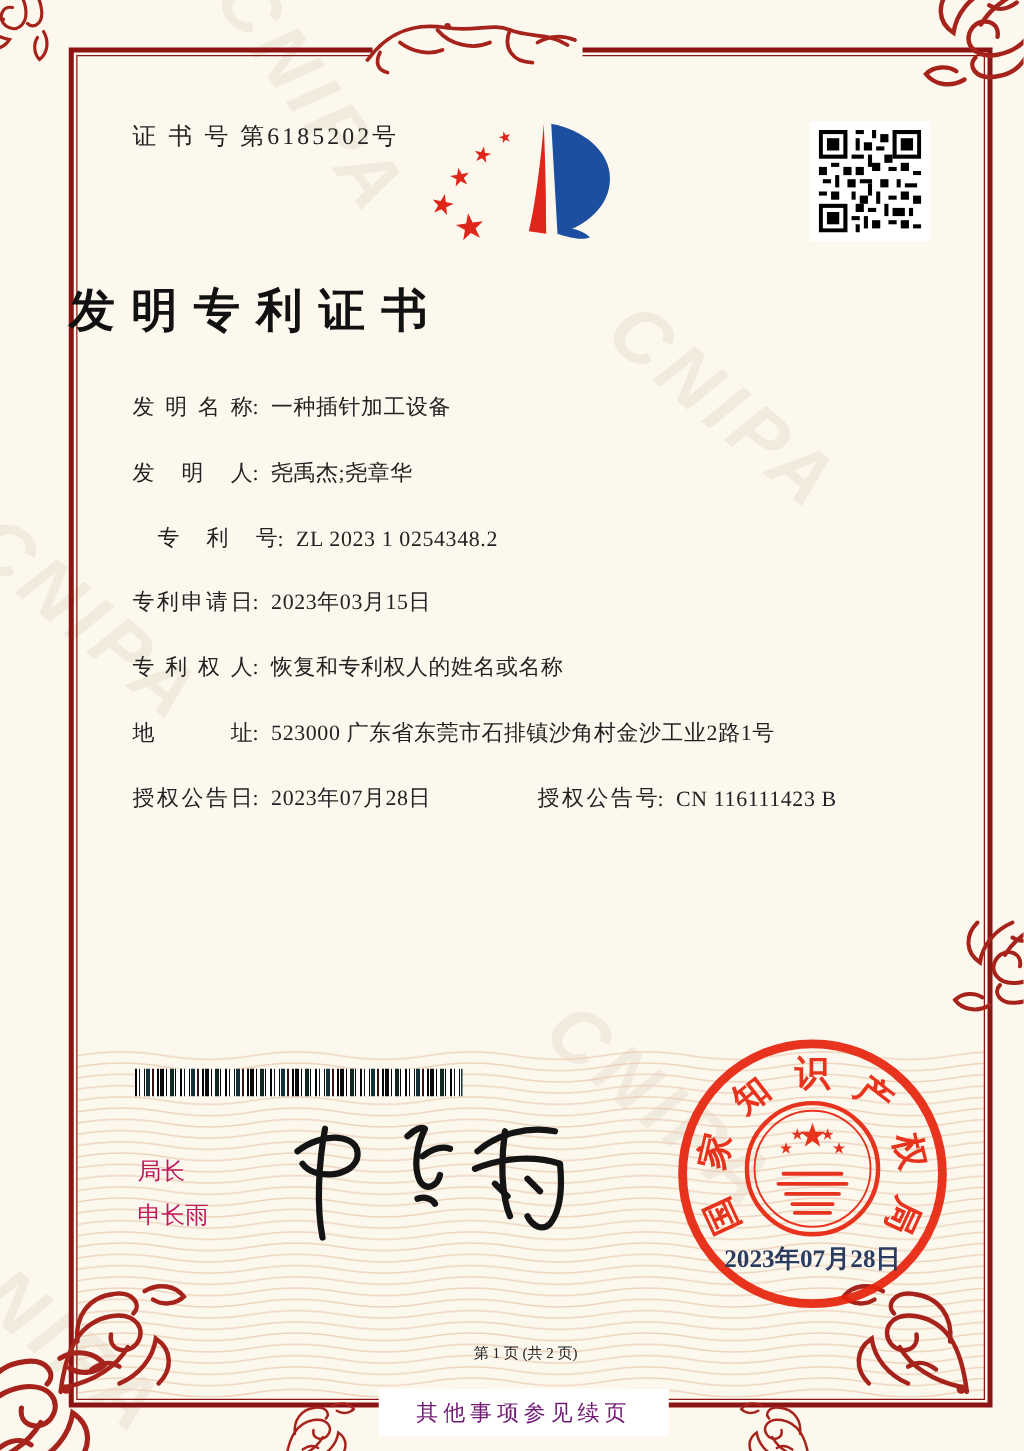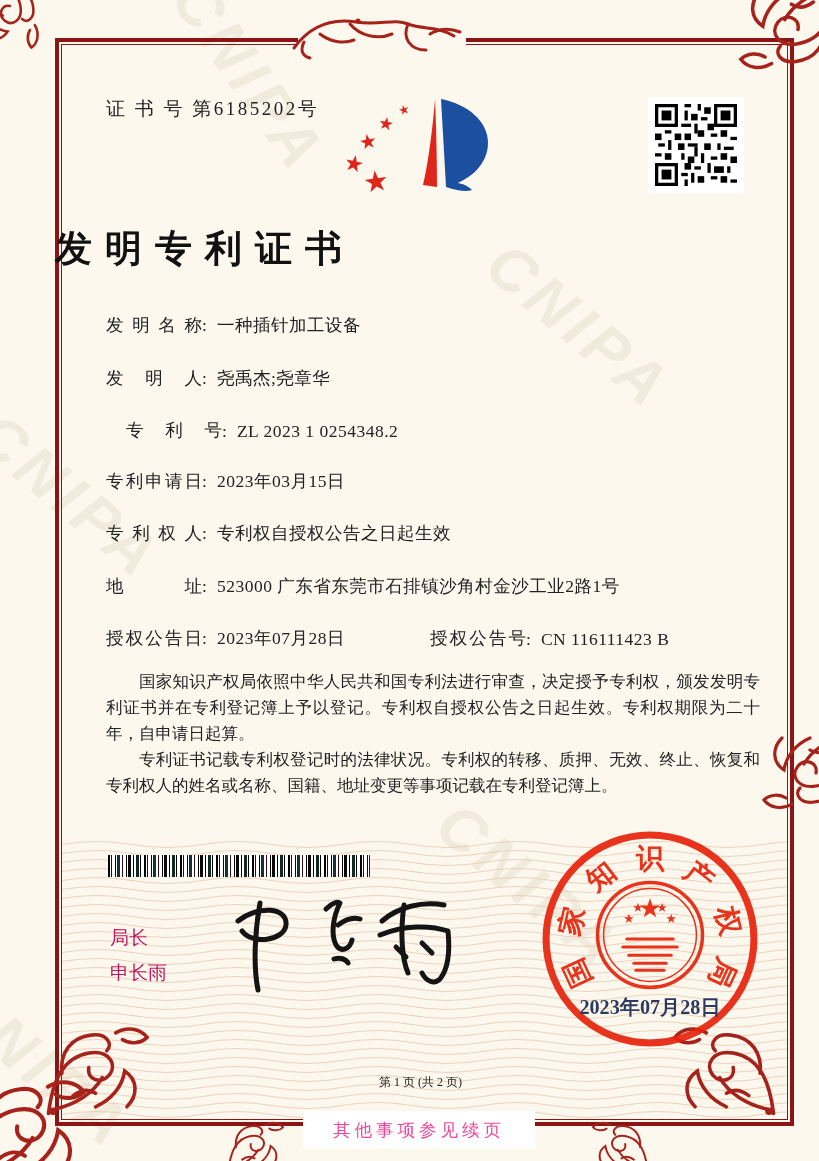--- a/index.html
+++ b/index.html
@@ -40,21 +40,21 @@
       #050505 32px 33px,#fff 33px 36px);}
   
   .sig-titles{position:absolute;left:110px;top:920px;z-index:5;font-family:"Liberation Sans","DejaVu Sans",sans-serif;
               font-size:19px;font-weight:500;line-height:35px;color:#be185d;}
   .sig-hand{position:absolute;left:222px;top:885px;z-index:5;}
   
   .seal{position:absolute;left:538px;top:826px;z-index:6;}
   
   .page-info{position:absolute;left:55px;top:1074px;width:731px;text-align:center;font-size:12px;z-index:5;}
   .cont-box{position:absolute;left:303px;top:1111px;width:232px;height:38px;background:#FFFFFF;z-index:7;
-            display:flex;align-items:center;justify-content:center;font-size:17.5px;letter-spacing:4px;color:#ec4899;}
+            display:flex;align-items:center;justify-content:center;font-size:17.5px;letter-spacing:4px;color:#701a75;}
 </style>
 </head>
 <body>
 
 <div class="page">
 
   <svg width="0" height="0" style="position:absolute" aria-hidden="true">
     <defs>
       <path id="st" d="M0,-10 L2.29,-3.15 L9.51,-3.09 L3.71,1.21 L5.88,8.09 L0,3.9 L-5.88,8.09 L-3.71,1.21 L-9.51,-3.09 L-2.29,-3.15 Z"></path>
       <symbol id="flo" viewBox="0 0 100 100">
@@ -210,39 +210,35 @@
     <div class="frow" style="top:53px;">
       <span class="flab">发明人</span><span class="fcolon">:</span><span class="fval">尧禹杰;尧章华</span>
     </div>
     <div class="frow" style="top:105px;margin-left:20px;">
       <span class="flab">专利号</span><span class="fcolon">:</span><span class="fval">ZL 2023 1 0254348.2</span>
     </div>
     <div class="frow" style="top:156px;">
       <span class="flab">专利申请日</span><span class="fcolon">:</span><span class="fval">2023年03月15日</span>
     </div>
     <div class="frow" style="top:208px;">
-      <span class="flab">专利权人</span><span class="fcolon">:</span><span class="fval">专利权自授权公告之日起生效</span>
+      <span class="flab">专利权人</span><span class="fcolon">:</span><span class="fval">恢复和专利权人的姓名或名称</span>
     </div>
     <div class="frow" style="top:261px;">
       <span class="flab">地址</span><span class="fcolon">:</span><span class="fval">523000 广东省东莞市石排镇沙角村金沙工业2路1号</span>
     </div>
     <div class="frow" style="top:313px;width:660px;">
       <span>
         <span class="flab">授权公告日</span><span class="fcolon">:</span><span class="fval">2023年07月28日</span>
       </span>
       <span class="fgrp2">
         <span class="flab">授权公告号</span><span class="fcolon">:</span><span class="fval">CN 116111423 B</span>
       </span>
     </div>
   </div>
 
-  <div class="paras">
-    <p>国家知识产权局依照中华人民共和国专利法进行审查，决定授予专利权，颁发发明专利证书并在专利登记簿上予以登记。专利权自授权公告之日起生效。专利权期限为二十年，自申请日起算。</p>
-    <p>专利证书记载专利权登记时的法律状况。专利权的转移、质押、无效、终止、恢复和专利权人的姓名或名称、国籍、地址变更等事项记载在专利登记簿上。</p>
-  </div>
 
   <div class="barcode"></div>
 
   <div class="sig-titles">
     <div>局长</div>
     <div>申长雨</div>
   </div>
   <svg class="sig-hand" width="235" height="118" viewBox="0 0 235 118">
     <g fill="none" stroke="#141414" stroke-width="5" stroke-linecap="round" stroke-linejoin="round">
       <path d="M38,18 C33,45 31,80 36,105"></path>

